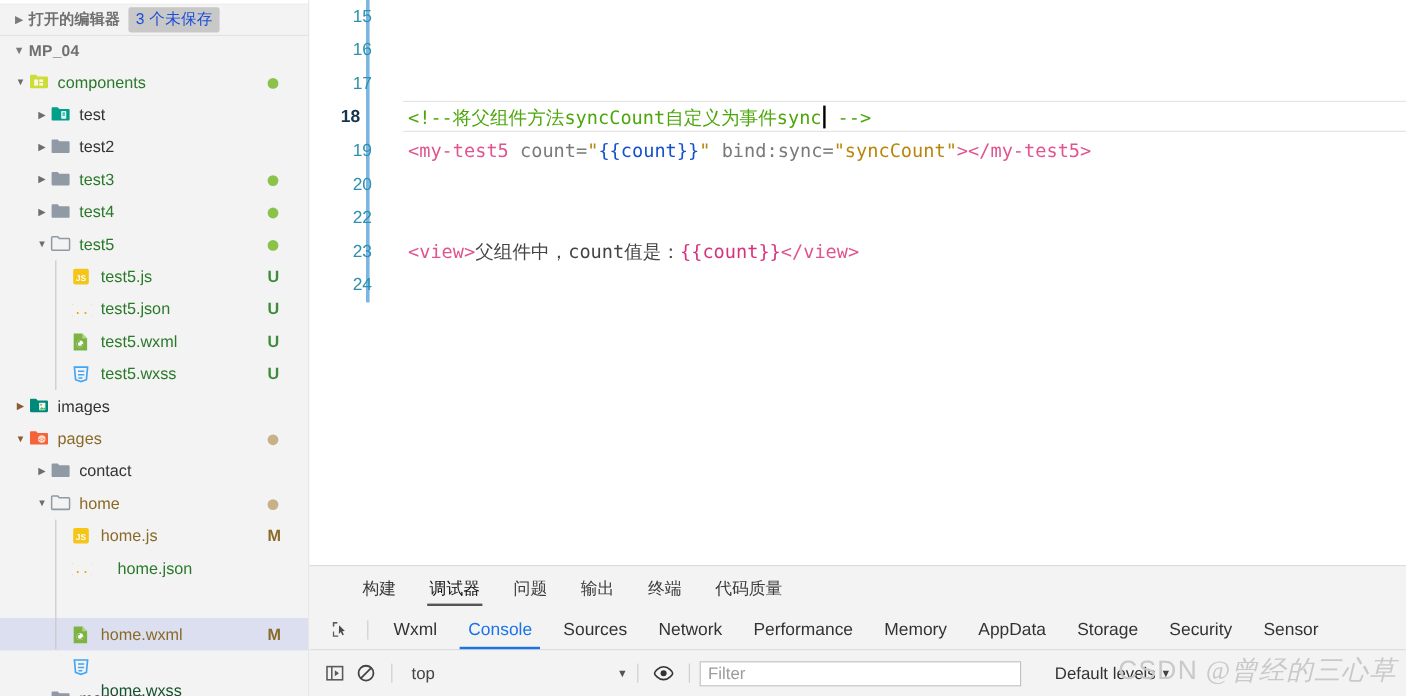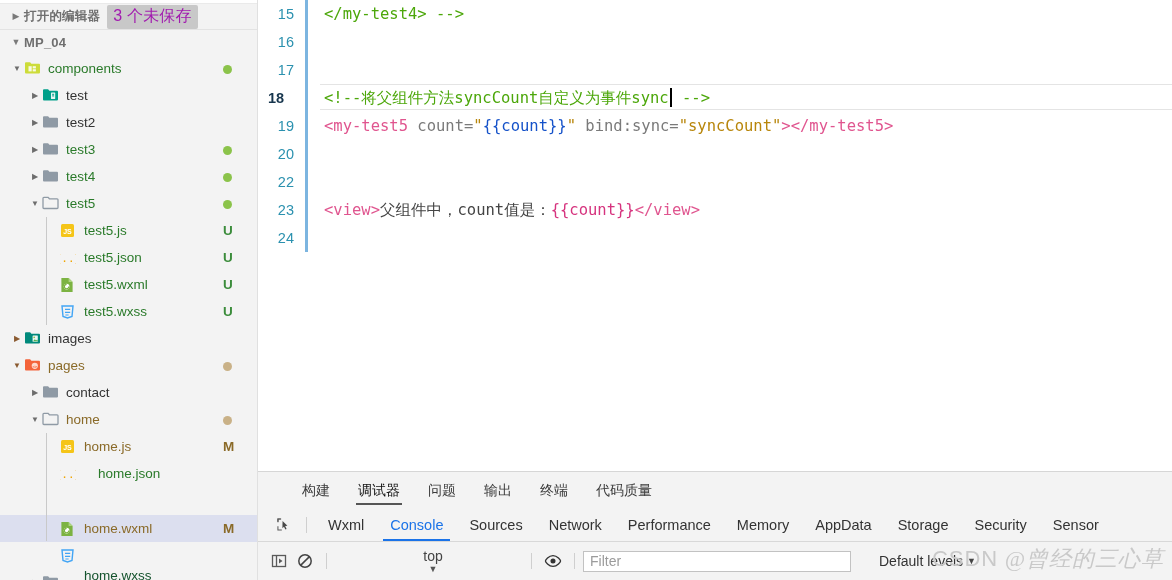--- a/index.html
+++ b/index.html
@@ -20,22 +20,22 @@
   .side-top-strip{height:3px;background:#ffffff;border-bottom:1px solid #eaeaea;}
   .section-head{
     height:25px;display:flex;align-items:center;padding-left:8px;
     font-size:12.5px;color:#6f6f6f;font-weight:700;letter-spacing:.2px;
   }
   .section-head.open-editors{border-bottom:1px solid #e3e3e3;}
   .section-head .tw{
     width:16px;font-size:9px;color:#7a7a7a;text-align:center;flex:none;line-height:1;
   }
   .badge-unsaved{
-    margin-left:7px;background:#c8c8c8;color:#a21caf;font-weight:400;
-    font-size:16px;padding:1px 6px 2px 6px;border-radius:2px;
+    margin-left:7px;background:#c8c8c8;color:#1d4ed8;font-weight:400;
+    font-size:13px;padding:1px 6px 2px 6px;border-radius:2px;
   }
   .proj-name{color:#6f6f6f;font-weight:700;font-size:13px;}
 
   .tree{position:relative;}
   .row{
     height:27px;display:flex;align-items:center;position:relative;
     font-size:13.5px;white-space:nowrap;cursor:pointer;
   }
   .row.selected{background:#dcdfef;margin-top:28px;}
   .tw-cell{width:14px;flex:none;text-align:center;font-size:8px;color:#6d6d6d;line-height:1;}
@@ -64,21 +64,21 @@
   #code-area{
     position:relative;height:472px;background:#fff;overflow:hidden;
   }
   .gutter{
     position:absolute;left:0;top:0;width:46px;height:100%;background:#fff;
   }
   .indentbar{
     position:absolute;left:47px;top:0;width:3px;height:252px;background:#7cb5e0;
   }
   .code-lines{
-    position:absolute;left:0;top:0;right:0;top:0;
+    position:absolute;left:16px;top:0;right:0;top:0;
     font-family:"DejaVu Sans Mono","Liberation Mono",monospace;
     font-size:15.5px;line-height:28px;
   }
   .cl{height:28px;position:relative;white-space:pre;}
   .ln{
     position:absolute;left:0;width:36px;text-align:right;
     color:#2b91af;font-size:14.5px;font-family:"Liberation Sans","DejaVu Sans",sans-serif;
   }
   .cl.active .ln{color:#16354d;font-weight:700;text-align:center;}
   .ctext{position:absolute;left:66px;top:0;}
@@ -136,21 +136,21 @@
   .ptab.active{color:#1a73e8;}
   .ptab.active:after{
     content:"";position:absolute;left:6px;right:6px;bottom:0;height:2px;background:#1a73e8;
   }
   .console-bar{
     height:38px;display:flex;align-items:center;background:#f3f3f3;padding-left:8px;
   }
   .cbtn{width:26px;height:24px;display:flex;align-items:center;justify-content:center;cursor:pointer;}
   .ctx-select{
     display:flex;align-items:center;width:180px;font-size:14px;color:#444;
-    cursor:pointer;padding-left:8px;flex-direction:column;
+    cursor:pointer;padding-left:8px;
   }
   .ctx-select .cs-label{flex:1;}
   .ctx-select .cs-arrow{font-size:9px;color:#555;}
   .filter-input{
     width:268px;height:21px;border:1px solid #c2c2c2;background:#fff;
     font-size:14px;color:#333;padding:1px 6px;box-sizing:border-box;
     font-family:"Liberation Sans","DejaVu Sans",sans-serif;
   }
   .filter-input::placeholder{color:#9b9b9b;}
   .levels{
@@ -430,21 +430,21 @@
         <div class="guide" style="left: 46px; top: 378px; height: 108px;"></div>
       </div>
   </div>
 
   <div id="editor-wrap">
 
     <div id="code-area">
       <div class="gutter"></div>
       <div class="indentbar"></div>
       <div class="code-lines" id="code-lines">
-          <div class="cl"><span class="ln">15</span><span class="ctext"><span class="c-comment">&lt;/my-test4&gt; --&gt;</span></span></div>
+          <div class="cl"><span class="ln">15</span></div>
           <div class="cl"><span class="ln">16</span><span class="ctext"></span></div>
           <div class="cl"><span class="ln">17</span></div>
           <div class="cl active"><div class="hl-line"></div><span class="ln">18</span><span class="ctext"><span class="c-comment">&lt;!--将父组件方法syncCount自定义为事件sync</span><span class="caret"></span><span class="c-comment"> --&gt;</span></span></div>
           <div class="cl"><span class="ln">19</span><span class="ctext"><span class="c-tagname">&lt;my-test5</span><span class="c-attr"> count</span><span class="c-eq">=</span><span class="c-str">"</span><span class="c-mustache">{{count}}</span><span class="c-str">"</span><span class="c-attr"> bind:sync</span><span class="c-eq">=</span><span class="c-str">"syncCount"</span><span class="c-tagname">&gt;</span><span class="c-tagname">&lt;/my-test5&gt;</span></span></div>
           <div class="cl"><span class="ln">20</span><span class="ctext"></span></div>
           <div class="cl"><span class="ln">22</span><span class="ctext"></span></div>
           <div class="cl"><span class="ln">23</span><span class="ctext"><span class="c-tag">&lt;view&gt;</span><span class="c-plain">父组件中，count值是：</span><span class="c-mustache-pink">{{count}}</span><span class="c-tag">&lt;/view&gt;</span></span></div>
           <div class="cl"><span class="ln">24</span><span class="ctext"></span></div>
         </div>
       <div class="side-scroll"></div>

